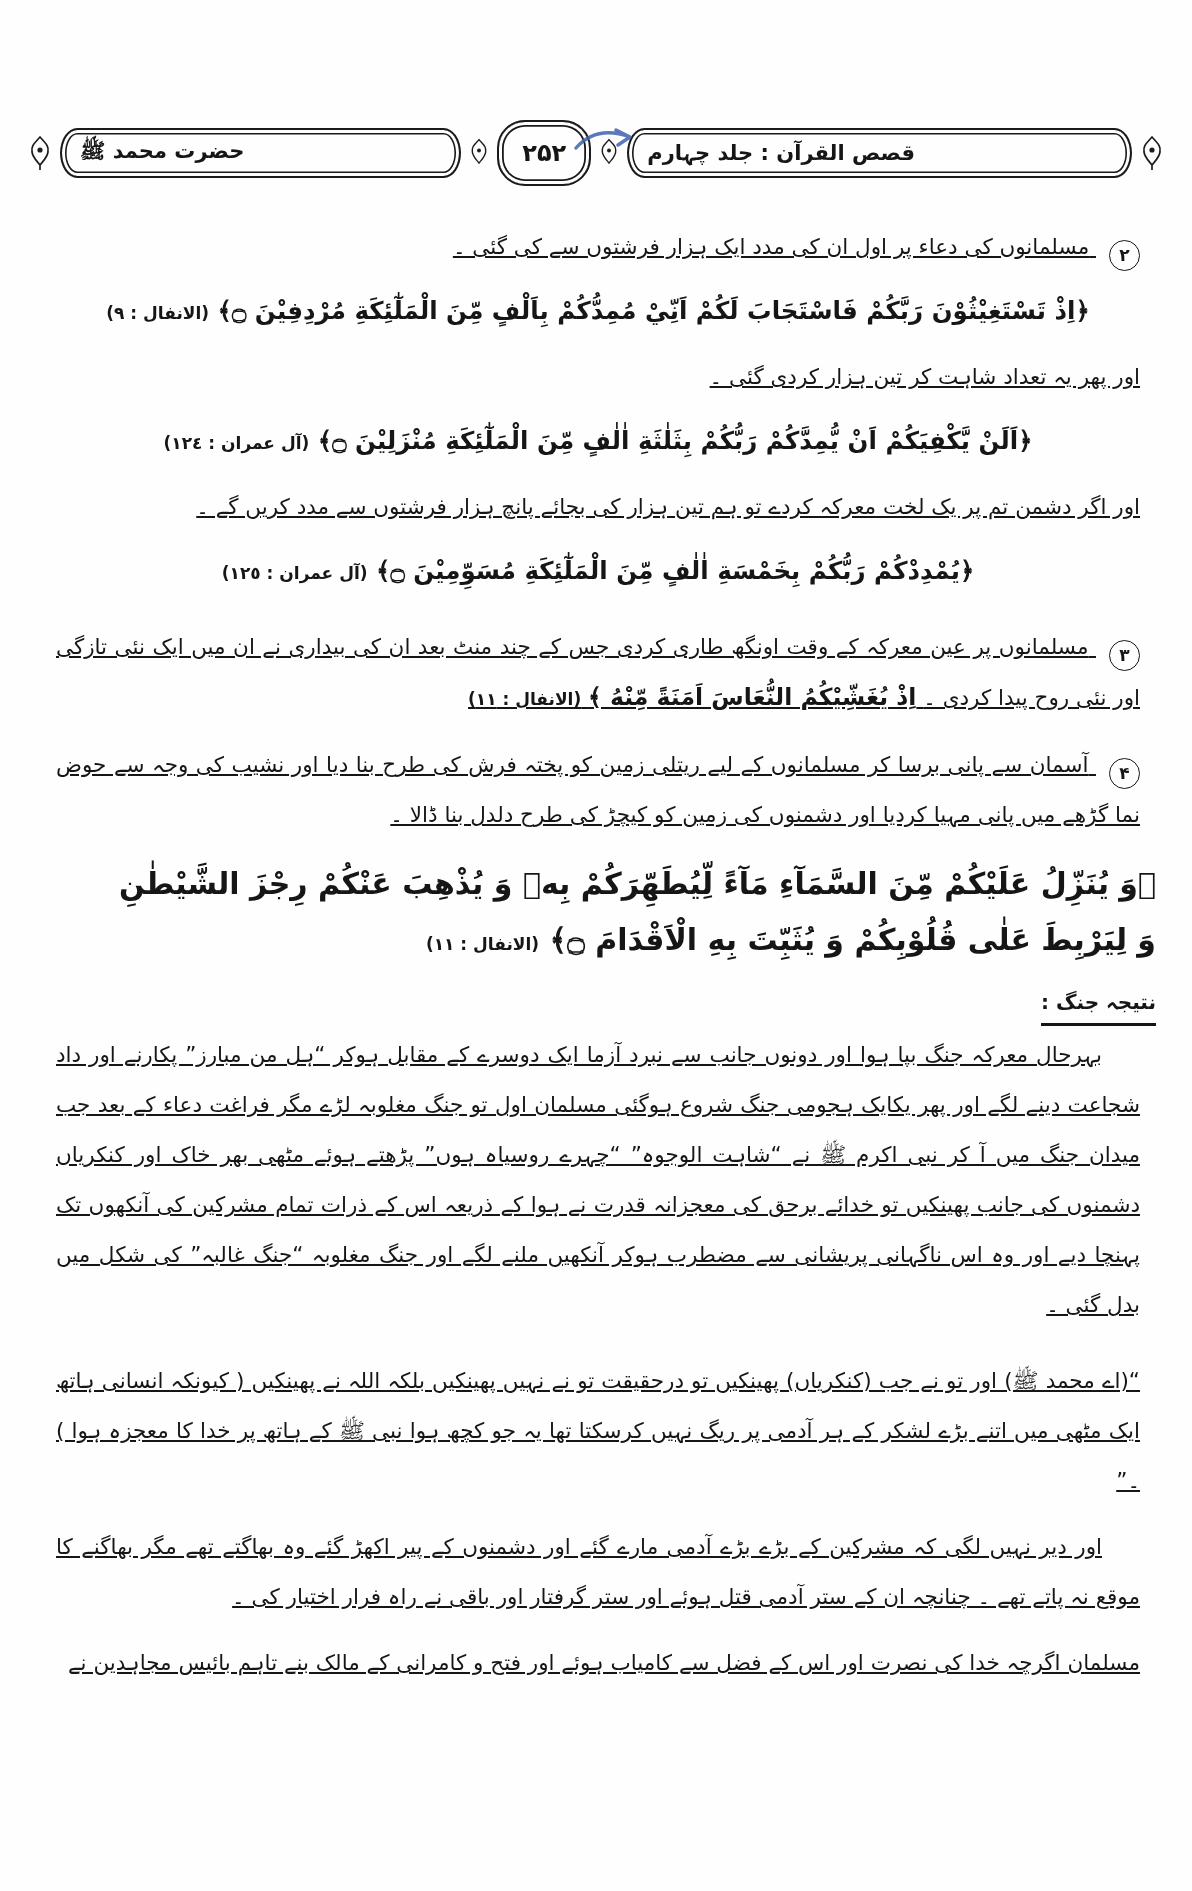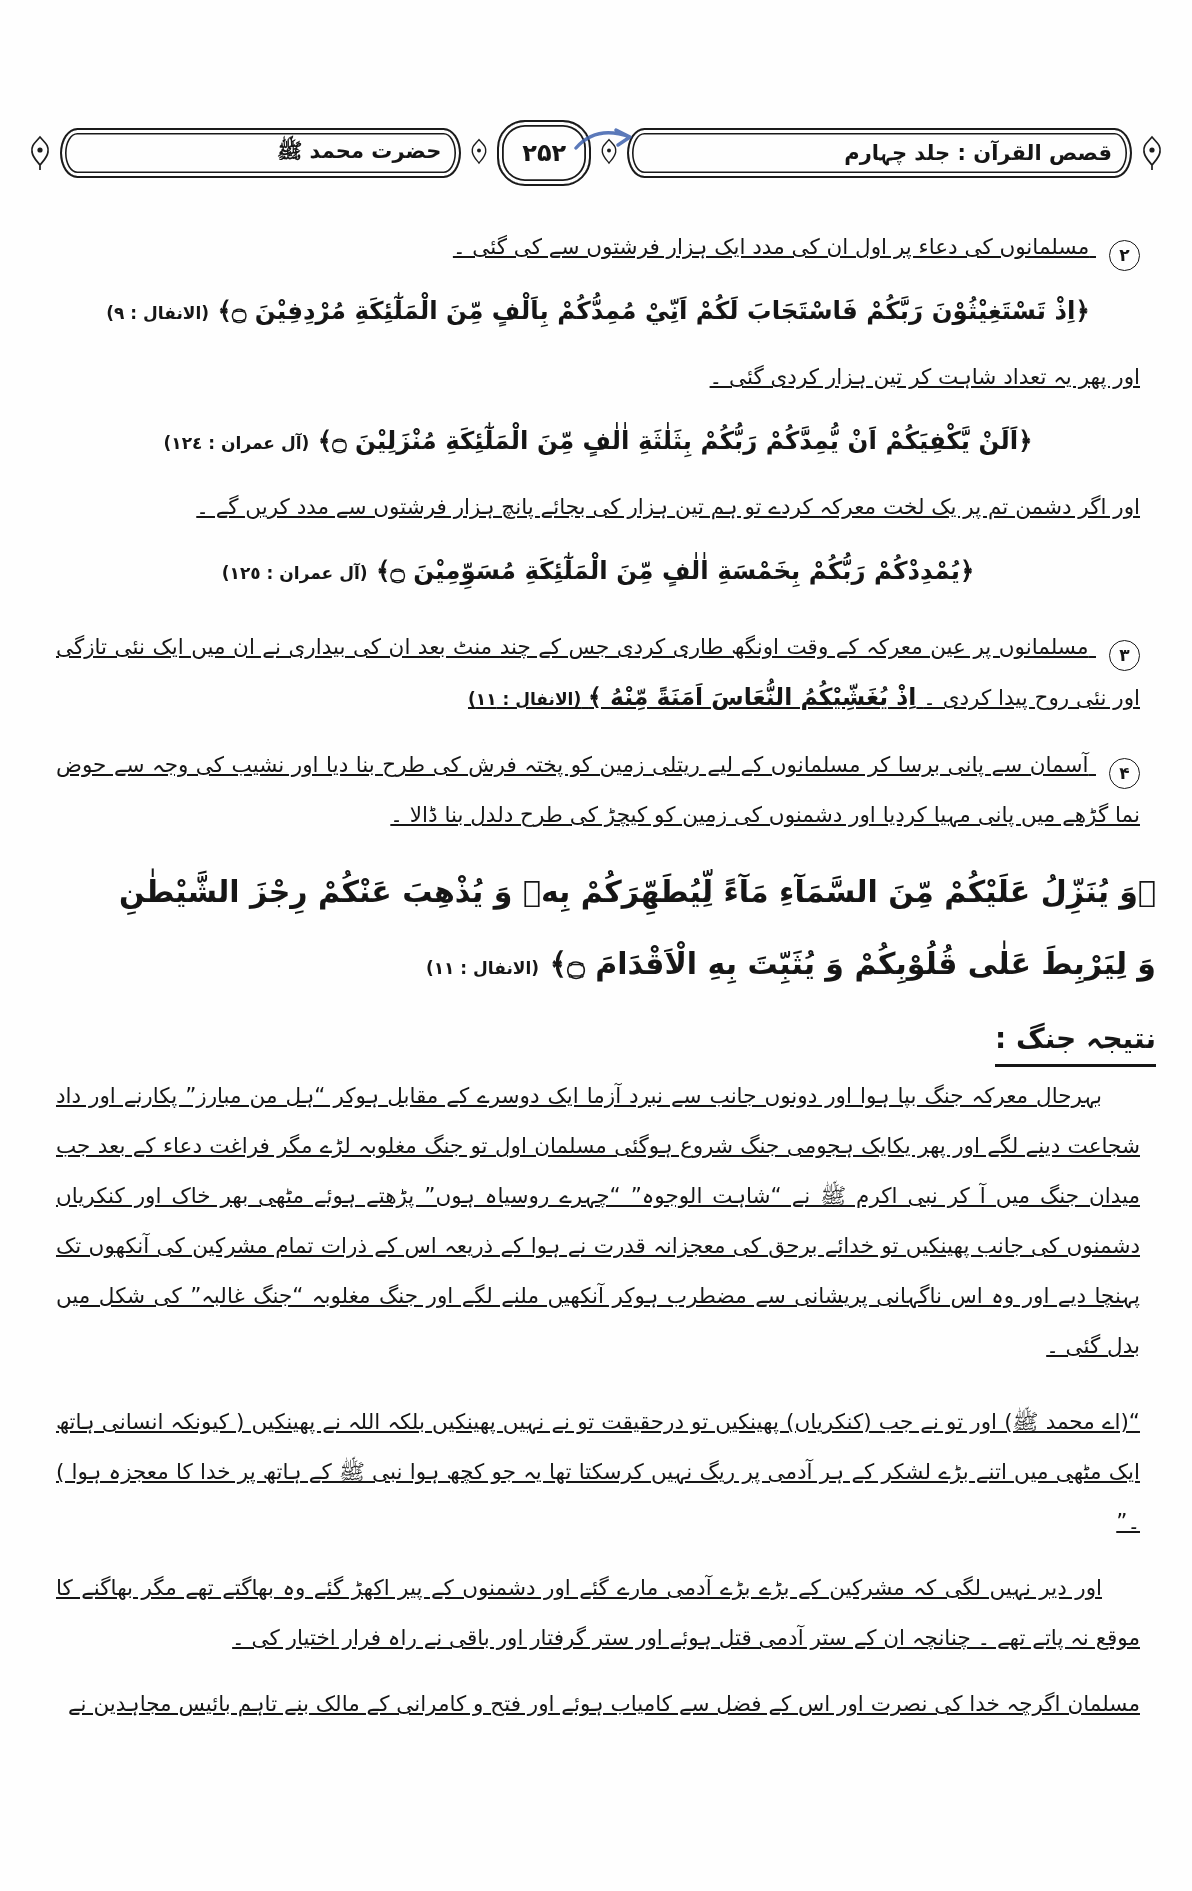--- a/index.html
+++ b/index.html
@@ -18,21 +18,21 @@
   
   .page-header {
     position: absolute; top: 122px; right: 28px; left: 28px; height: 62px;
     display: flex; align-items: center; gap: 8px;
   }
   .cartouche {
     flex: 1 1 auto; height: 50px;
     border: 2.2px solid #1a1a1a;
     border-radius: 18px / 26px;
     box-shadow: inset 0 0 0 3px #fefefe, inset 0 0 0 4.6px #1a1a1a;
-    display: flex; align-items: center; justify-content: flex-start;
+    display: flex; align-items: center; justify-content: flex-end;
     font-size: 21px; font-weight: bold; white-space: nowrap;
     padding: 0 18px;
   }
   .page-number-oval {
     flex: 0 0 auto; width: 94px; height: 66px;
     border: 2.4px solid #1a1a1a;
     border-radius: 28px;
     box-shadow: inset 0 0 0 3px #fefefe, inset 0 0 0 4.8px #1a1a1a;
     display: flex; align-items: center; justify-content: center;
     font-size: 24px; font-weight: bold;
@@ -54,24 +54,24 @@
     font-size: 17px; font-weight: bold; line-height: 1;
     margin-left: 13px; vertical-align: -7px;
   }
   .verse {
     font-weight: bold; font-size: 24.5px; line-height: 46px;
     text-align: center; white-space: nowrap; margin: 8px 0;
   }
   .verse .ref, .para-ref { font-size: 17px; font-weight: bold; white-space: nowrap; }
   .verse.big {
     white-space: normal; text-align: right;
-    font-size: 30px; line-height: 72px; margin: 12px 0 4px; padding-left: 56px;
+    font-size: 30px; line-height: 56px; margin: 12px 0 4px; padding-left: 56px;
   }
   .inline-verse { font-weight: bold; font-size: 23.5px; }
-  .section-heading { margin: 18px 0 12px; text-align: right; font-size: 28px; font-weight: bold; }
+  .section-heading { margin: 18px 0 12px; text-align: right; font-size: 20px; font-weight: bold; }
   .section-heading .underlined { border-bottom: 3px solid #161616; padding-bottom: 9px; }
 
   .mt-sm { margin-top: 12px; }
   .mt-md { margin-top: 18px; }
   .mt-lg { margin-top: 26px; }
 </style>
 </head>
 <body>
 
 <div class="page">

